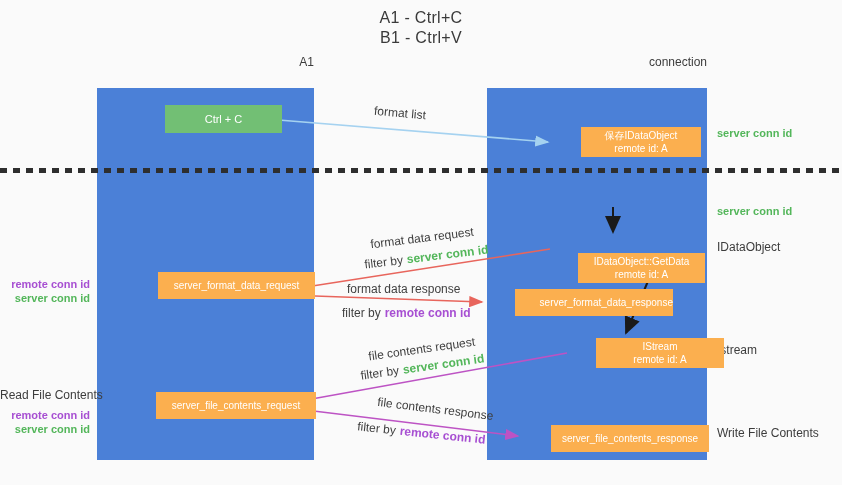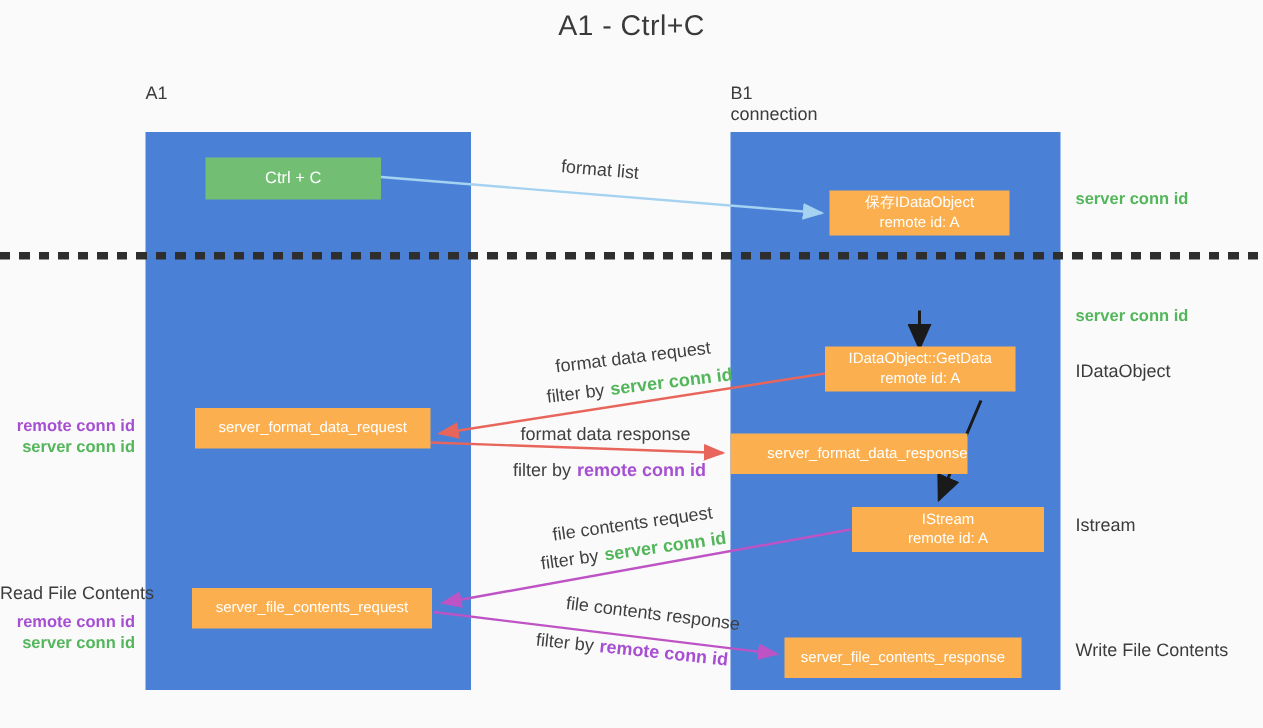--- a/index.html
+++ b/index.html
@@ -1,45 +1,45 @@
 <!DOCTYPE html>
 <html><head>
 <meta charset="utf-8">
 <style>
   html,body{margin:0;padding:0;}
   body{font-family:"Liberation Sans",sans-serif;background:#fafafa;}
   .canvas{position:relative;width:842px;height:485px;background:#fafafa;overflow:hidden;}
 
   .title{position:absolute;left:0;top:8px;width:842px;text-align:center;
-         font-size:19px;line-height:20px;color:#3a3a3a;letter-spacing:.3px;}
+         font-size:16px;line-height:20px;color:#3a3a3a;letter-spacing:.3px;}
 
-  .col-header{position:absolute;top:55px;text-align:left;font-size:12px;
+  .col-header{position:absolute;top:55px;text-align:right;font-size:12px;
               line-height:14px;color:#3c3c3c;}
   .col-header.a1{left:97px;width:217px;}
   .col-header.b1{left:487px;width:220px;}
 
   .column{position:absolute;top:88px;height:372px;background:#4b80d7;z-index:1;}
   .column.a1{left:97px;width:217px;}
   .column.b1{left:487px;width:220px;}
 
   .dotted-divider{position:absolute;left:0;top:168px;width:842px;height:5px;z-index:4;
     background:repeating-linear-gradient(to right,#2e2e2e 0 7px,transparent 7px 13px);}
 
   svg.arrows{position:absolute;left:0;top:0;z-index:5;}
 
   .node{position:absolute;z-index:10;display:flex;flex-direction:column;
         align-items:center;justify-content:center;color:#fff;text-align:center;
-        white-space:nowrap;}
+        white-space:nowrap;margin-left:28px;}
   .node.green{background:#72bf74;font-size:11px;}
   .node.orange{background:#fbaf4f;font-size:10px;line-height:13px;}
 
   .n-ctrl-c{left:137px;top:105px;width:117px;height:28px;}
   .n-ctrl-v{left:555px;top:180px;width:117px;height:27px;}
   .n-save-ido{left:553px;top:127px;width:120px;height:30px;}
-  .n-getdata{left:550px;top:231px;width:127px;height:30px;}
+  .n-getdata{left:550px;top:253px;width:127px;height:30px;}
   .n-format-req{left:130px;top:272px;width:157px;height:27px;}
   .n-format-resp{left:487px;top:289px;width:158px;height:27px;align-items:flex-end;}
   .n-istream{left:568px;top:338px;width:128px;height:30px;}
   .n-file-req{left:128px;top:392px;width:160px;height:27px;}
   .n-file-resp{left:523px;top:425px;width:158px;height:27px;}
 
   .side-label{position:absolute;font-size:12px;color:#3c3c3c;white-space:nowrap;z-index:6;}
   .side-label.key{font-size:11px;font-weight:bold;}
   .green-t{color:#53b65a;}
   .purple-t{color:#a74fd2;}
@@ -49,27 +49,27 @@
   .edge-label{position:absolute;font-size:12px;color:#3f3f3f;white-space:nowrap;z-index:6;}
   .edge-label .key{font-weight:bold;margin-left:4px;}
 </style>
 </head>
 <body>
 
 <div class="canvas">
 
   <div class="title">
     <div>A1 - Ctrl+C</div>
+    <div>B1 - Ctrl+V</div>
   </div>
 
   <div class="col-header a1">
     <div>A1</div>
   </div>
   <div class="col-header b1">
-    <div>B1</div>
     <div>connection</div>
   </div>
 
   <div class="column a1"></div>
   <div class="column b1"></div>
 
   <div class="dotted-divider"></div>
 
   <svg class="arrows" width="842" height="485">
     <defs>

